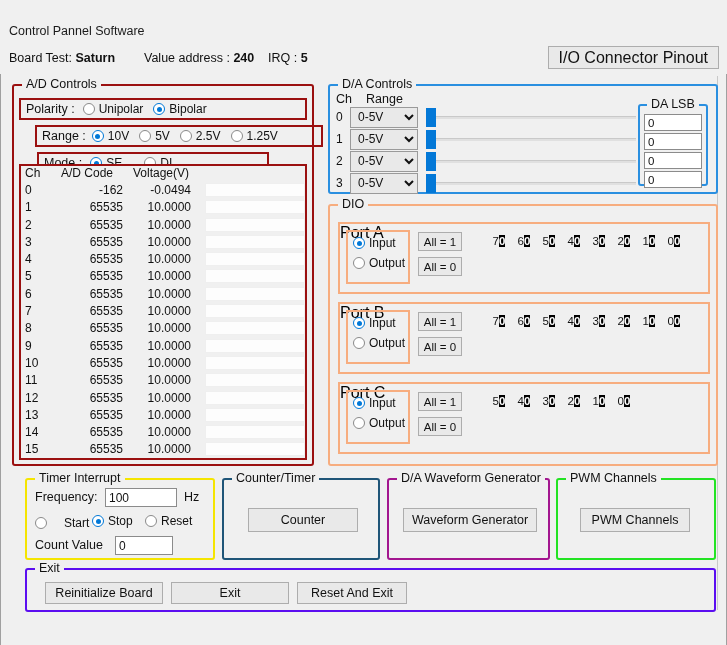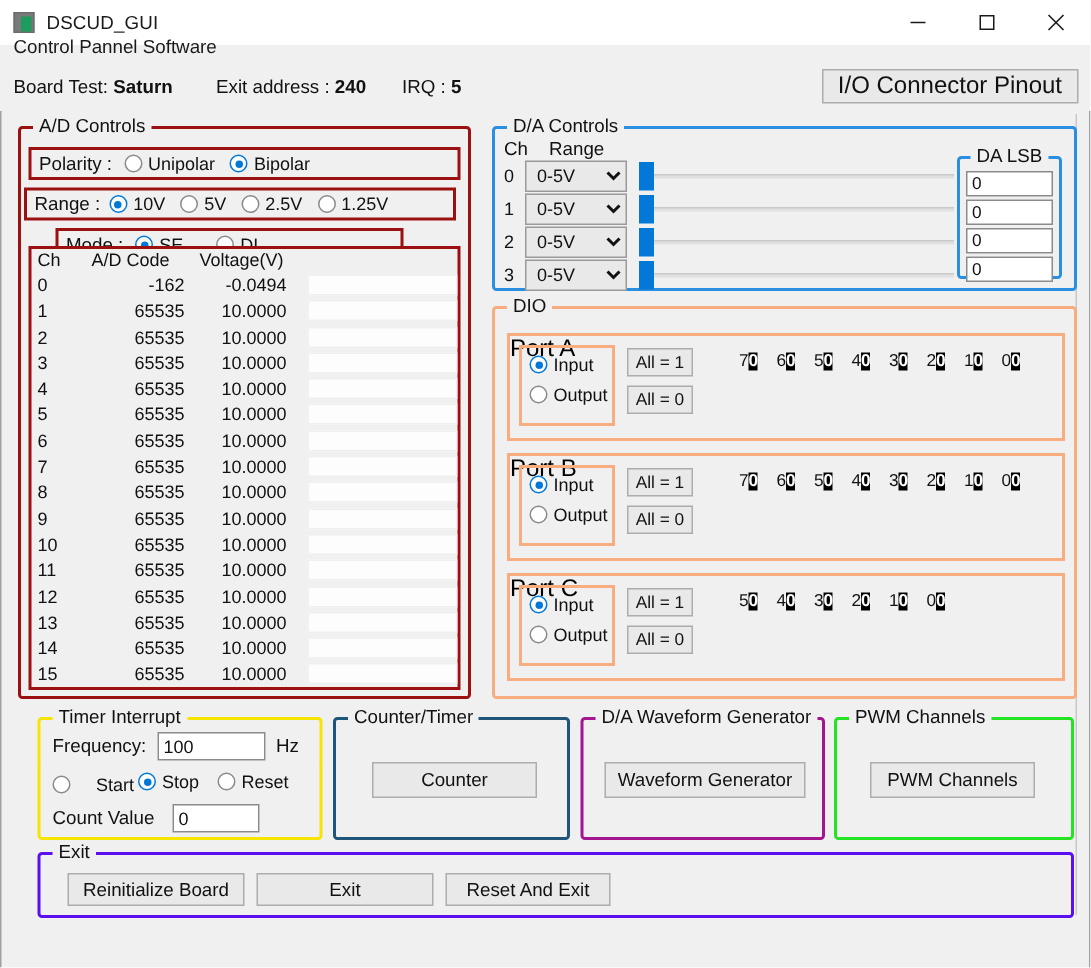--- a/index.html
+++ b/index.html
@@ -232,52 +232,30 @@
   .frame-left, .frame-right, .frame-bottom { position: absolute; background: #a0a0a0; }
   .frame-left { left: 0; top: 74px; width: 1px; height: 571px; }
   .frame-right { right: 0; top: 74px; width: 1px; height: 571px; }
   .inner-right { position: absolute; right: 9px; top: 76px; width: 1px; height: 534px; background: #c8c8c8; }
 </style>
 </head>
 <body>
 
 <div id="app">
 
-  <div class="titlebar">
-    <div class="title-icon"></div>
-    <div class="title-text">DSCUD_GUI</div>
-    <div class="wincontrols">
-      <div class="wc">
-        <svg width="12" height="12" viewBox="0 0 12 12">
-            <line x1="1" y1="6" x2="11" y2="6" stroke="#1a1a1a" stroke-width="1"></line>
-          </svg>
-      </div>
-      <div class="wc">
-        <svg width="12" height="12" viewBox="0 0 12 12">
-            <rect x="1.5" y="1.5" width="9" height="9" fill="none" stroke="#1a1a1a" stroke-width="1"></rect>
-          </svg>
-      </div>
-      <div class="wc">
-        <svg width="12" height="12" viewBox="0 0 12 12">
-            <line x1="1" y1="1" x2="11" y2="11" stroke="#1a1a1a" stroke-width="1.1"></line>
-            <line x1="11" y1="1" x2="1" y2="11" stroke="#1a1a1a" stroke-width="1.1"></line>
-          </svg>
-      </div>
-    </div>
-  </div>
 
   <div class="subtitle">Control Pannel Software</div>
 
   <div class="infobar">
     <div class="lbl" id="bt-label">
       <span>Board Test:</span>
       <span class="val">Saturn</span>
     </div>
     <div class="lbl" id="ba-label">
-      <span>Exit address :</span>
+      <span>Value address :</span>
       <span class="val">240</span>
     </div>
     <div class="lbl" id="irq-label">
       <span>IRQ :</span>
       <span class="val">5</span>
     </div>
     <div class="pinout-btn">I/O Connector Pinout</div>
   </div>
 
   <div class="frame-left"></div>
@@ -294,21 +272,21 @@
           <span class="dot"></span>
           <span>Unipolar</span>
         </span>
         <span class="radio on" style="margin-left:10px;">
           <span class="dot"></span>
           <span>Bipolar</span>
         </span>
       </div>
     </div>
 
-    <div class="subbox" style="left:2px; top:39px; width:288px; height:22px;">
+    <div class="subbox" style="left:21px; top:39px; width:288px; height:22px;">
       <div class="rowline">
         <span class="cap">Range   :</span>
         <span class="radio on" style="margin-left:6px;">
           <span class="dot"></span>
           <span>10V</span>
         </span>
         <span class="radio" style="margin-left:10px;">
           <span class="dot"></span>
           <span>5V</span>
         </span>

